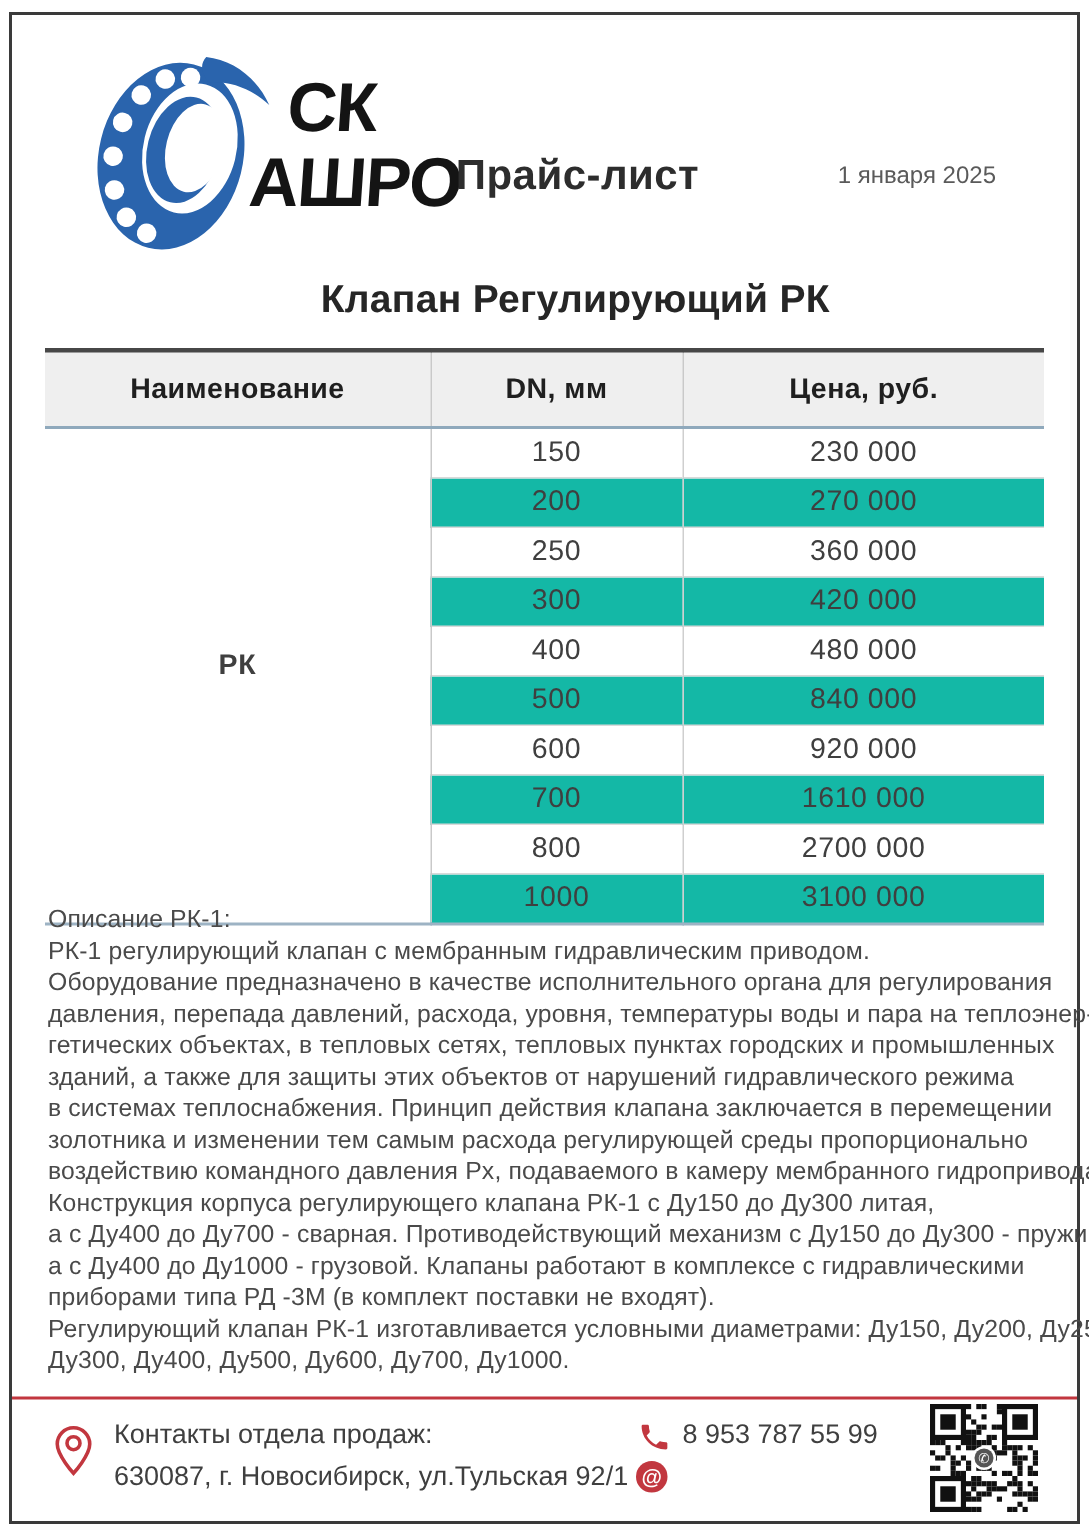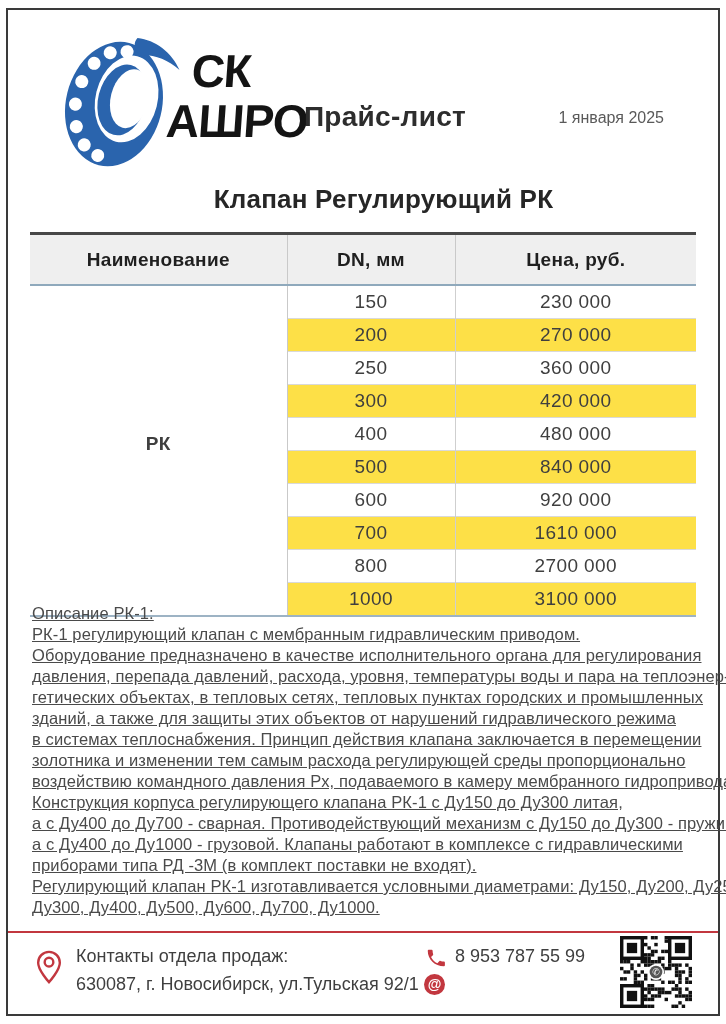--- a/index.html
+++ b/index.html
@@ -28,24 +28,24 @@
     border-top:3px solid #474747;border-bottom:2px solid #9db3c4;}
   .price-table th{
     height:47px;background:#efefef;font-size:19px;font-weight:700;color:#1f1f1f;
     border-bottom:2px solid #8fa9bc;letter-spacing:0.3px;}
   .price-table th + th{border-left:1px solid #c9c9c9;text-align:center;}
   .price-table td{height:30px;text-align:center;font-size:19px;color:#3f3f3f;letter-spacing:0.4px;}
   .name-cell{background:#ffffff;border-right:1px solid #c9c9c9;
     font-size:46px;font-weight:800;color:#2b2b2b;vertical-align:middle;padding-bottom:14px;}
   .dn-cell{border-right:1px solid #cfcfcf;}
   .price-table tr + tr .dn-cell,.price-table tr + tr .price-cell{border-top:1px solid #d9d9d9;}
-  .stripe{background:#fde047;}
+  .stripe{background:#14b8a6;}
   
   .description{position:absolute;left:32px;top:603px;width:684px;
-    font-size:16.5px;line-height:21px;color:#4a4a4a;white-space:nowrap;letter-spacing:0.1px;text-decoration:underline;}
+    font-size:16.5px;line-height:21px;color:#4a4a4a;white-space:nowrap;letter-spacing:0.1px;}
   
   .footer-line{position:absolute;left:8px;right:8px;top:931px;height:2px;background:#c2373f;}
   .footer{position:absolute;left:0;top:933px;width:726px;height:103px;}
   .pin-icon{position:absolute;left:36px;top:16px;}
   .contacts-label{position:absolute;left:76px;top:13px;font-size:18px;color:#3f3f3f;}
   .contacts-address{position:absolute;left:76px;top:41px;font-size:18px;color:#3f3f3f;}
   .phone-icon{position:absolute;left:425px;top:14px;}
   .phone-text{position:absolute;left:455px;top:13px;font-size:18px;color:#3f3f3f;}
   .at-icon{position:absolute;left:424px;top:41px;width:21px;height:21px;border-radius:50%;
     background:#c2373f;color:#ffffff;font-size:14px;font-weight:700;text-align:center;line-height:21px;}

